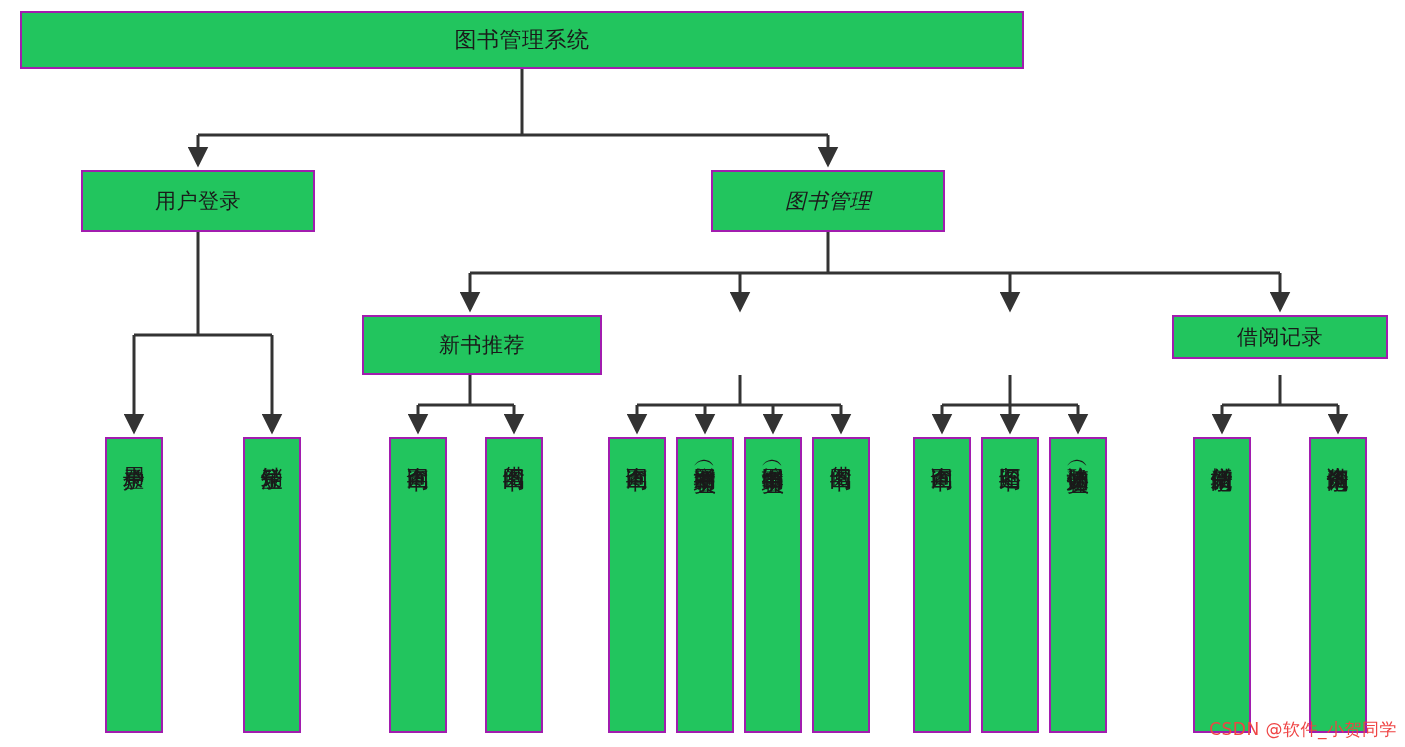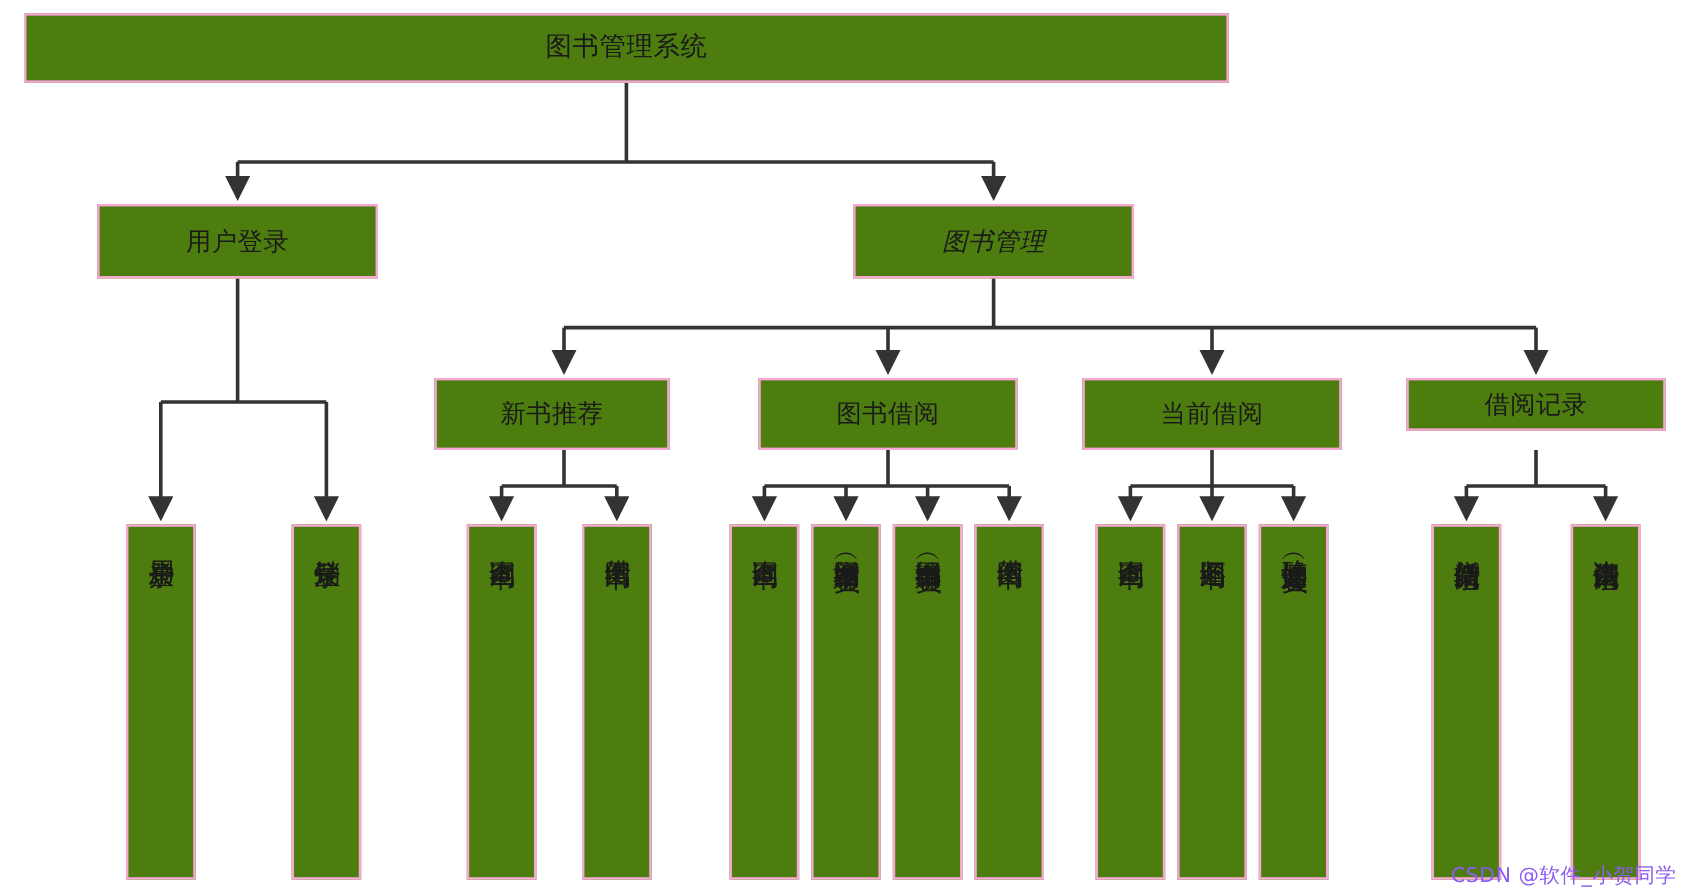--- a/index.html
+++ b/index.html
@@ -21,22 +21,22 @@
     position: absolute;
     left: 0;
     top: 0;
     width: 1405px;
     height: 747px;
     pointer-events: none;
   }
   .node {
     position: absolute;
     box-sizing: border-box;
-    background: #4d7c0f;
-    border: 2px solid #f9a8d4;
+    background: #22c55e;
+    border: 2px solid #a21caf;
     display: flex;
     align-items: center;
     justify-content: center;
     text-align: center;
     color: #1a1a1a;
     z-index: 2;
   }
   .node .label {
     display: block;
     line-height: 1.18;
@@ -59,21 +59,21 @@
     font-size: 22px;
     line-height: 1.06;
     letter-spacing: 1px;
     white-space: nowrap;
   }
   #watermark {
     position: absolute;
     right: 8px;
     bottom: 6px;
     font-size: 17px;
-    color: #8b5cf6;
+    color: #ef4444;
     letter-spacing: 0.5px;
     z-index: 5;
     white-space: nowrap;
   }
 </style>
 </head>
 <body>
 
 <div id="diagram-root">
 
@@ -131,28 +131,22 @@
     <span class="label">图书管理系统</span>
   </div>
 
   <div class="node h" style="left:81px; top:170px; width:234px; height:62px;">
     <span class="label">用户登录</span>
   </div>
   <div class="node h" style="left:711px; top:170px; width:234px; height:62px;font-style:italic;">
     <span class="label">图书管理</span>
   </div>
 
-  <div class="node h" style="left:362px; top:315px; width:196px; height:60px;">
+  <div class="node h" style="left:362px; top:315px; width:240px; height:60px;">
     <span class="label">新书推荐</span>
-  </div>
-  <div class="node h" style="left:632px; top:315px; width:216px; height:60px;">
-    <span class="label">图书借阅</span>
-  </div>
-  <div class="node h" style="left:902px; top:315px; width:216px; height:60px;">
-    <span class="label">当前借阅</span>
   </div>
   <div class="node h" style="left:1172px; top:315px; width:216px; height:44px;">
     <span class="label">借阅记录</span>
   </div>
 
   <div class="node v" style="left:105px; top:437px; width:58px; height:296px;">
     <span class="label">用户登录</span>
   </div>
   <div class="node v" style="left:243px; top:437px; width:58px; height:296px;">
     <span class="label">注销登录</span>

